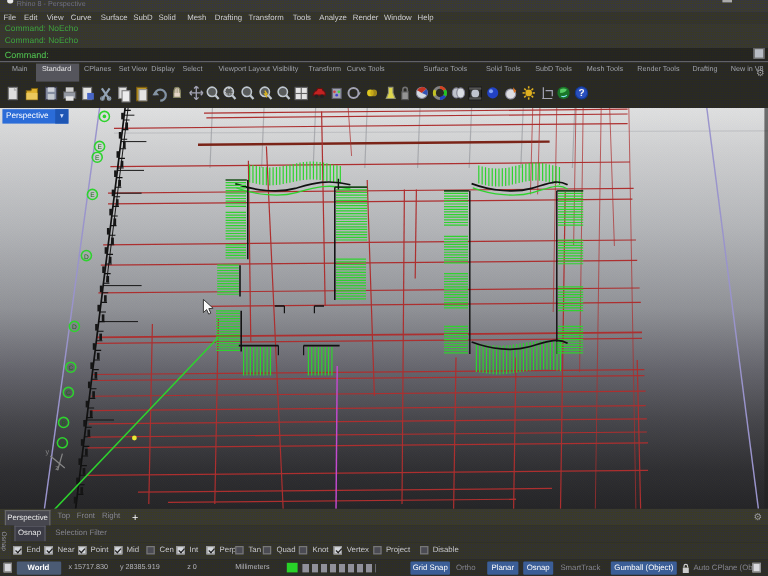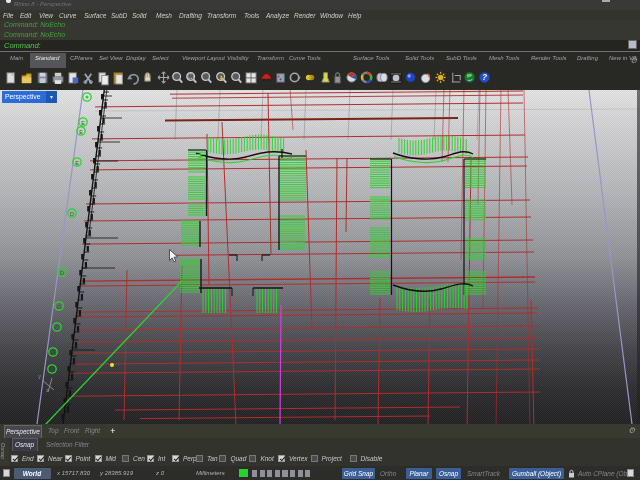--- a/index.html
+++ b/index.html
@@ -1,17 +1,17 @@
 <!DOCTYPE html>
 <html><head><meta charset="utf-8"><style>
 *{margin:0;padding:0;box-sizing:border-box;}
 body{width:640px;height:480px;overflow:hidden;font-family:"Liberation Sans",sans-serif;background:#222;}
 .abs{position:absolute;}
 #page{position:relative;width:640px;height:480px;}
-.row{position:absolute;left:0;width:640px;font-style:italic;}
+.row{position:absolute;left:0;width:640px;}
 .mi{position:absolute;top:1.5px;color:#cfcfcf;font-size:6.5px;white-space:nowrap;}
 .tab{position:absolute;top:3px;color:#9fa2aa;font-size:6px;white-space:nowrap;}
 .cb{position:absolute;top:3px;width:7px;height:7px;border:1px solid #999;background:#d4d7dc;}
 .cb.un{background:#4a4a52;border-color:#777;}
 .cb.ck::after{content:"";position:absolute;left:0.5px;top:0.5px;width:3.5px;height:2px;border-left:1.4px solid #222;border-bottom:1.4px solid #222;transform:rotate(-48deg);}
 .cl{position:absolute;top:3px;color:#c8c8cc;font-size:6.5px;}
 .sbtn{position:absolute;top:1.5px;height:11px;background:#3b5e97;color:#fff;font-size:6.5px;line-height:11px;text-align:center;border-radius:1px;}
 .sdim{position:absolute;top:3.5px;color:#85858e;font-size:6.5px;}
 .stxt{position:absolute;top:4px;color:#b2b2b8;font-size:6px;}
 </style></head>

